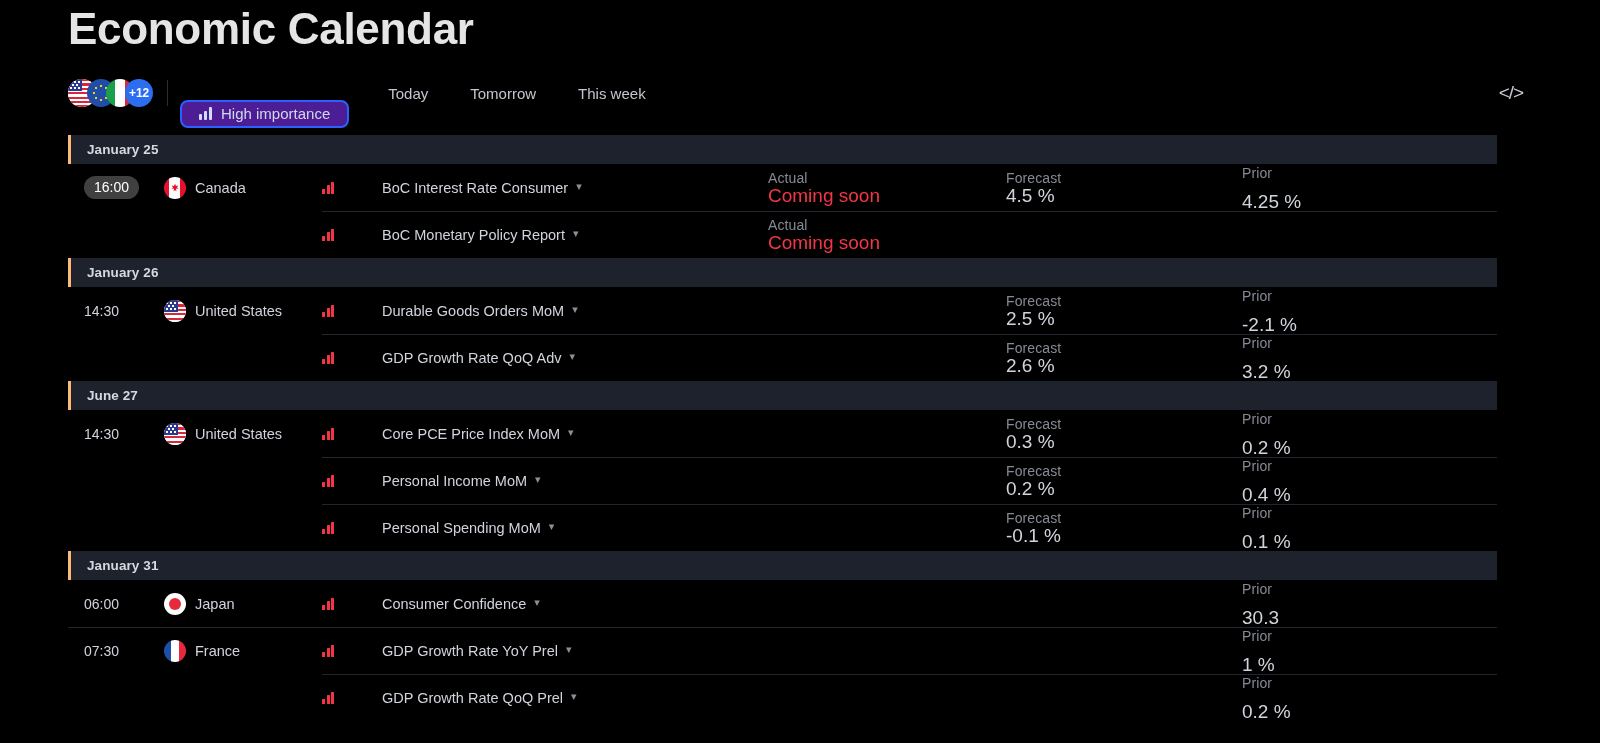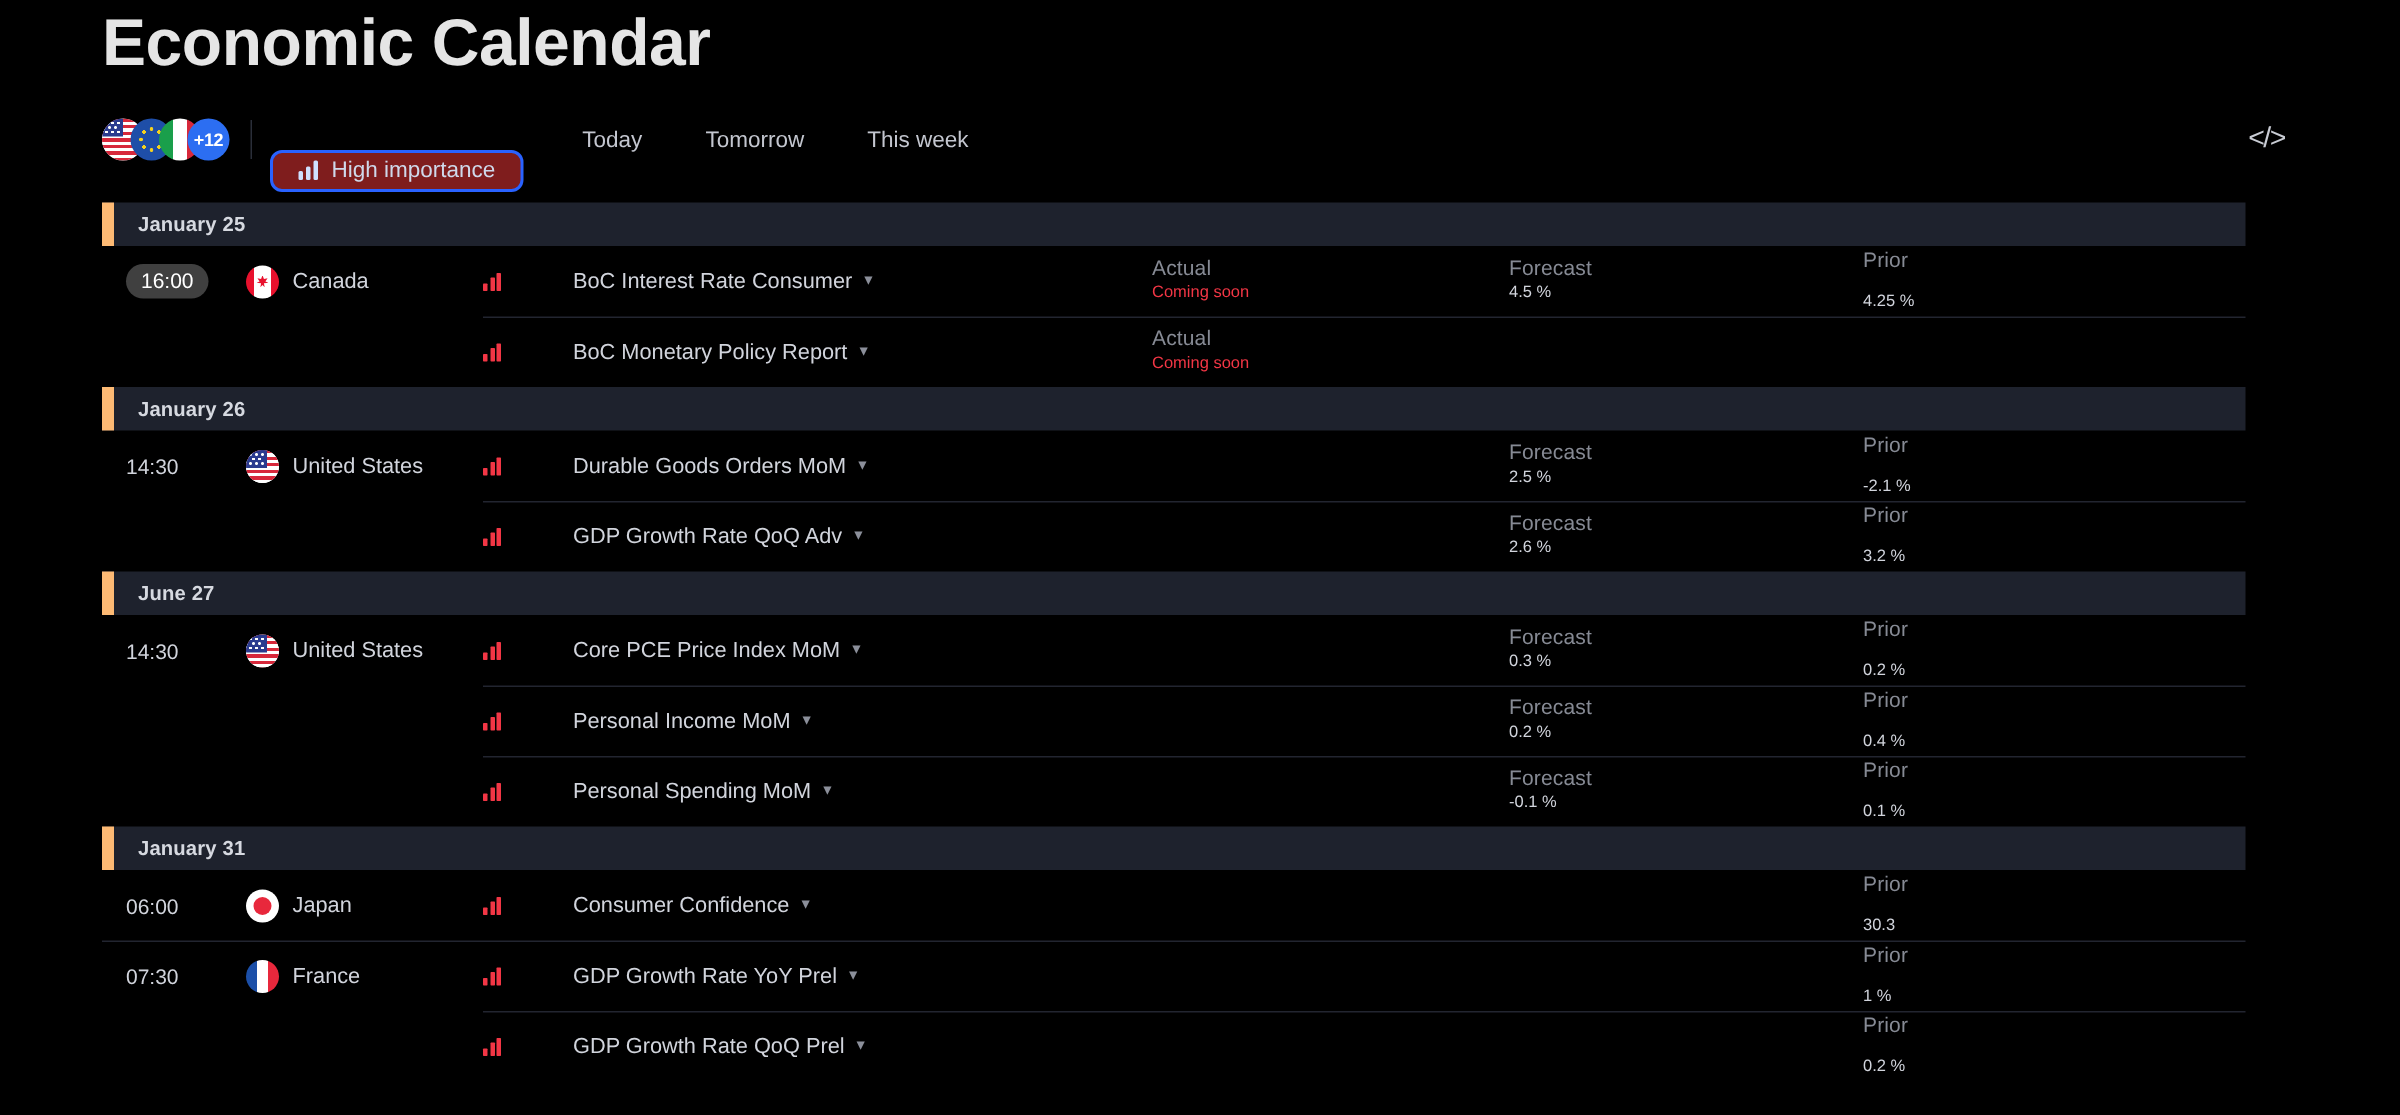--- a/index.html
+++ b/index.html
@@ -128,21 +128,21 @@
     flex: none;
   }
 
   
   .imp-btn {
     display: flex;
     align-items: center;
     gap: 9px;
     height: 28px;
     padding: 0 17px;
-    background: #7f1d1d;
+    background: #4c1d95;
     border: 2px solid #2962ff;
     border-radius: 8px;
     color: #cfd9ea;
     font-size: 15px;
     font-weight: 500;
     cursor: pointer;
     flex: none;
     white-space: nowrap;
     margin-top: 41px;
   }
@@ -179,21 +179,21 @@
   .calendar {
     margin: 16px 0 0 68px;
     width: 1429px;
   }
 
   .date-header {
     background: #1e222d;
     height: 29px;
     display: flex;
     align-items: center;
-    border-left: 8px solid #fdba74;
+    border-left: 3px solid #fdba74;
     padding-left: 16px;
     font-size: 13.5px;
     font-weight: 700;
     color: #d6d9e0;
     letter-spacing: 0.1px;
   }
 
   .evt-row {
     display: flex;
     align-items: flex-start;
@@ -329,21 +329,21 @@
   .col-actual   { width: 238px; }
   .col-forecast { width: 236px; }
   .col-prior    { width: 220px; gap: 11px; }
   .v-label {
     font-size: 14px;
     color: #868a94;
     line-height: 15px;
     letter-spacing: 0.1px;
   }
   .v-value {
-    font-size: 11px;
+    font-size: 19px;
     color: #d1d4dc;
     line-height: 19px;
   }
   .v-value.pending { color: #f23645; font-weight: 500; }
 </style>
 </head>
 <body>
 
 <h1 class="page-title">Economic Calendar</h1>
 

